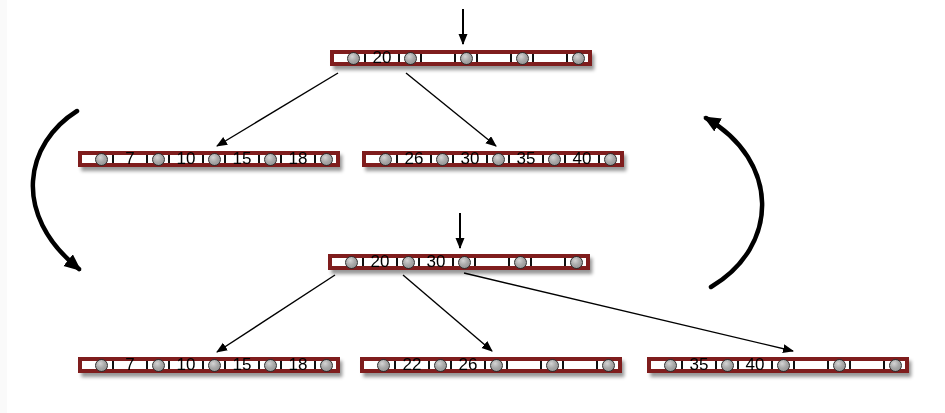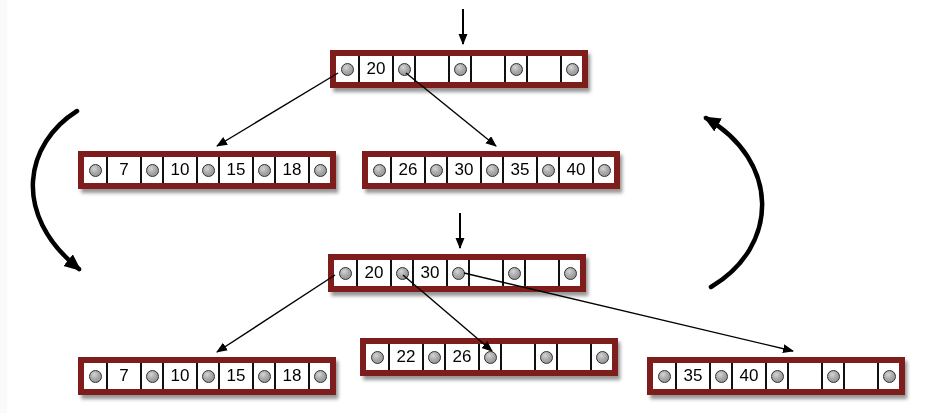--- a/index.html
+++ b/index.html
@@ -10,25 +10,26 @@
     overflow:hidden;
     font-family:"Liberation Sans", sans-serif;
   }
   .edge-band{
     position:absolute;left:0;top:0;width:7px;height:100%;
     background:#fafafa;
   }
   .node{
     position:absolute;
     display:flex;
-    height:38px;
+    height:16px;
     box-sizing:border-box;
     background:#ffffff;
-    border:6px solid #7f1d1d;
+    border:4px solid #7f1d1d;
     box-shadow:2.5px 4px 3.5px rgba(0,0,0,0.42);
+    padding-left:8px;
   }
   .pcell{
     width:22px;
     display:flex;align-items:center;justify-content:center;
     border-left:2px solid #101010;
     box-sizing:border-box;
   }
   .pcell:first-child{border-left:none;}
   .kcell{
     width:34px;
@@ -158,21 +159,21 @@
       </span>
       <span class="kcell">15</span>
       <span class="pcell">
         <span class="dot"></span>
       </span>
       <span class="kcell">18</span>
       <span class="pcell">
         <span class="dot"></span>
       </span>
     </div>
-  <div class="node" style="left:360px;top:338px">
+  <div class="node" style="left:360px;top:357px">
       <span class="pcell">
         <span class="dot"></span>
       </span>
       <span class="kcell">22</span>
       <span class="pcell">
         <span class="dot"></span>
       </span>
       <span class="kcell">26</span>
       <span class="pcell">
         <span class="dot"></span>

